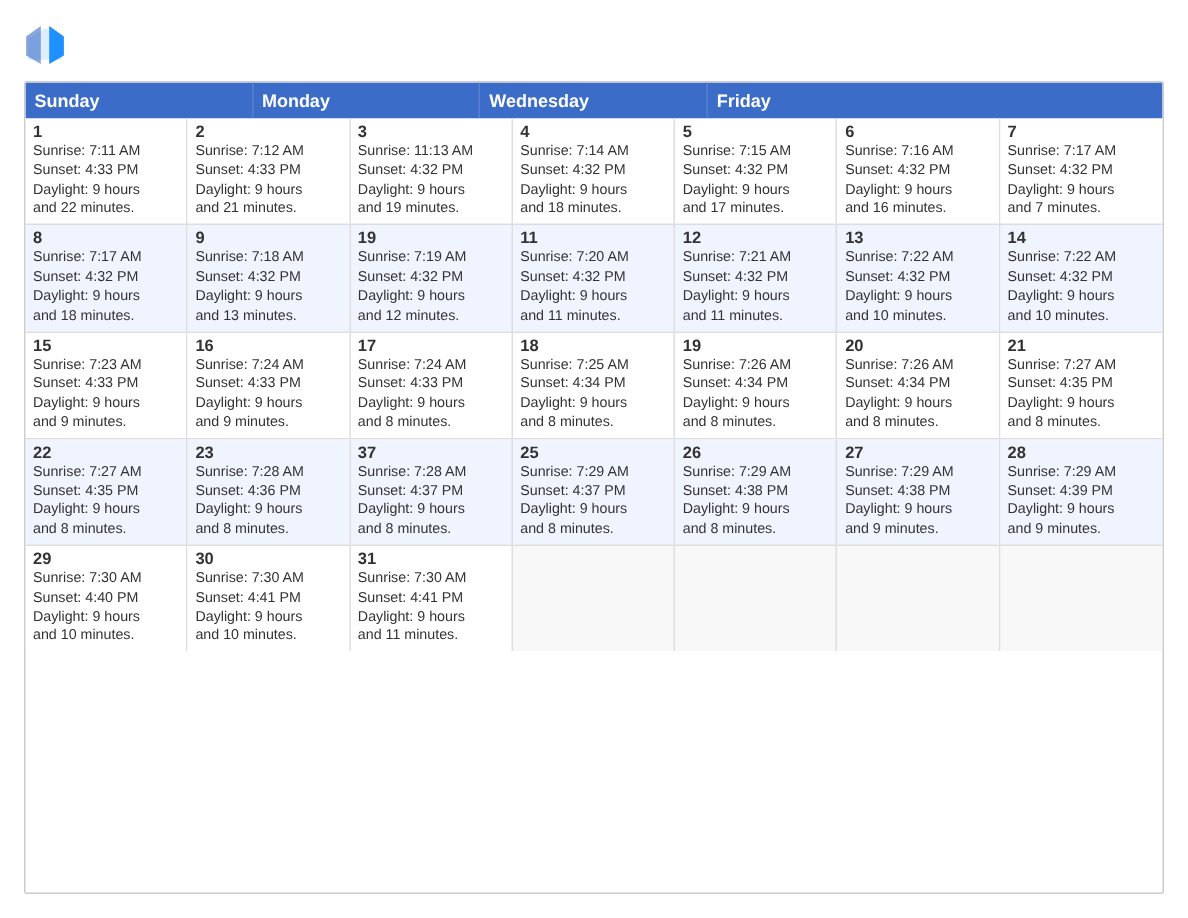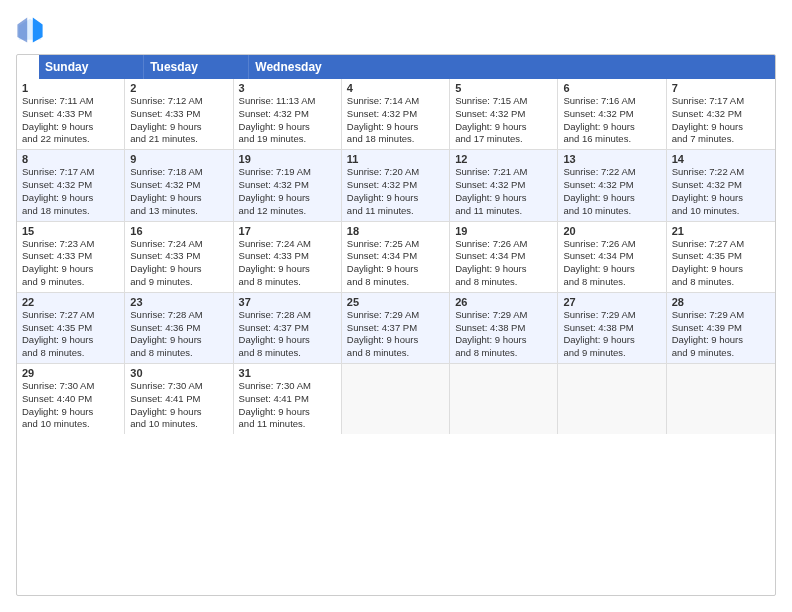--- a/index.html
+++ b/index.html
@@ -54,23 +54,22 @@
       color: #555;
     }
     .calendar {
       flex: 1;
       border: 1px solid #ccc;
       border-radius: 2px;
       overflow: hidden;
     }
     .cal-header {
       display: grid;
-      grid-template-columns: repeat(7, 1fr);
+      grid-template-columns: repeat(5, 1fr);
       background: #3a6cc8;
-      margin-left: 22px;
     }
     .cal-header-cell {
       color: #fff;
       font-size: 12px;
       font-weight: bold;
       padding: 5px 6px;
       text-align: left;
       border-right: 1px solid #5580d0;
     }
     .cal-header-cell:last-child { border-right: none; }
@@ -125,22 +124,23 @@
     </div>
     <div class="title-block">
       <div class="main-title"></div>
       <div class="subtitle"></div>
     </div>
   </div>
 
   <div class="calendar">
     <div class="cal-header" id="cal-header">
         <div class="cal-header-cell">Sunday</div>
-        <div class="cal-header-cell">Tuesday</div>
+        <div class="cal-header-cell">Monday</div>
         <div class="cal-header-cell">Wednesday</div>
+        <div class="cal-header-cell">Friday</div>
       </div>
     <div class="cal-body" id="cal-body">
         <div class="cal-row">
           <div class="cal-cell">
             <div class="day-num">1</div>
             <div class="cell-line">Sunrise: 7:11 AM</div>
             <div class="cell-line">Sunset: 4:33 PM</div>
             <div class="cell-line">Daylight: 9 hours</div>
             <div class="cell-line">and 22 minutes.</div>
           </div>

